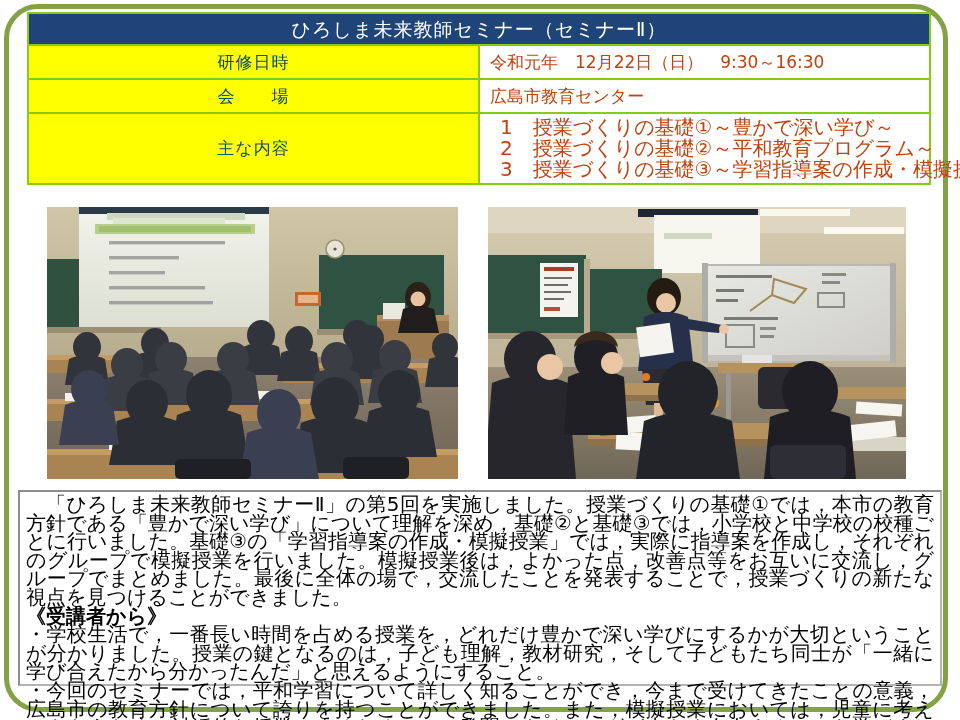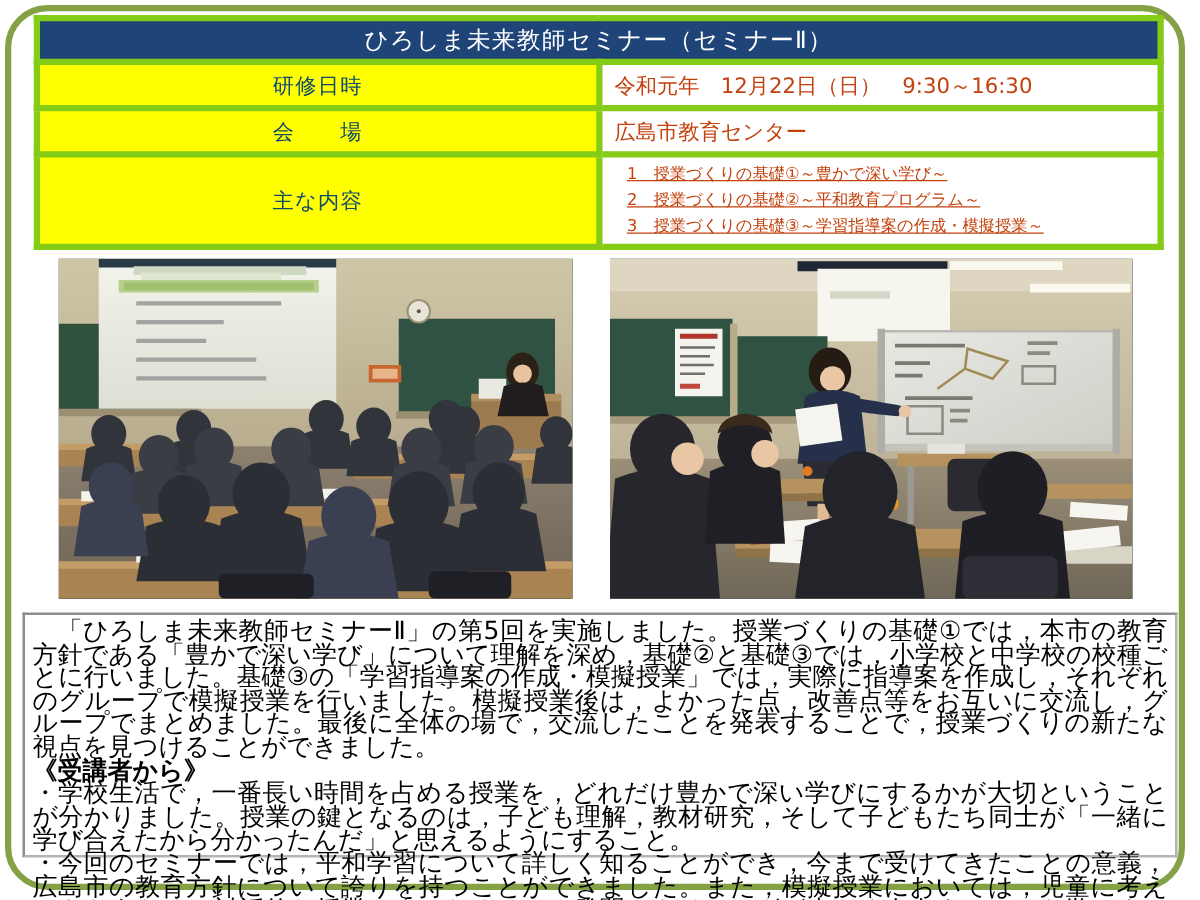--- a/index.html
+++ b/index.html
@@ -40,21 +40,21 @@
   
   #info-table {
     position: absolute;
     left: 27px;
     top: 12px;
     width: 904px;
     border-collapse: collapse;
     table-layout: fixed;
   }
   #info-table td, #info-table th {
-    border: 5px solid #84cc16;
+    border: 2px solid #84cc16;
     padding: 0;
     vertical-align: middle;
   }
 
   .title-band {
     background: #1f4477;
     color: #ffffff;
     text-align: center;
     font-size: 19px;
     letter-spacing: 1px;
@@ -80,24 +80,23 @@
     padding-left: 10px !important;
     white-space: nowrap;
   }
   .row-date td, .row-venue td { height: 32px; }
   .row-contents td { height: 66px; }
 
   .contents-list {
     margin: 0;
     padding: 3px 0 3px 10px;
     list-style: none;
-    font-size: 13px;
+    font-size: 20px;
     line-height: 21px;
     white-space: nowrap;
-    text-decoration: underline;
   }
   .contents-list li { margin: 0; padding: 0; }
 
   
   .photo {
     position: absolute;
     overflow: hidden;
     background: #2b2b24;
   }
   #photo-left  { left: 47px;  top: 207px; width: 411px; height: 272px; }

